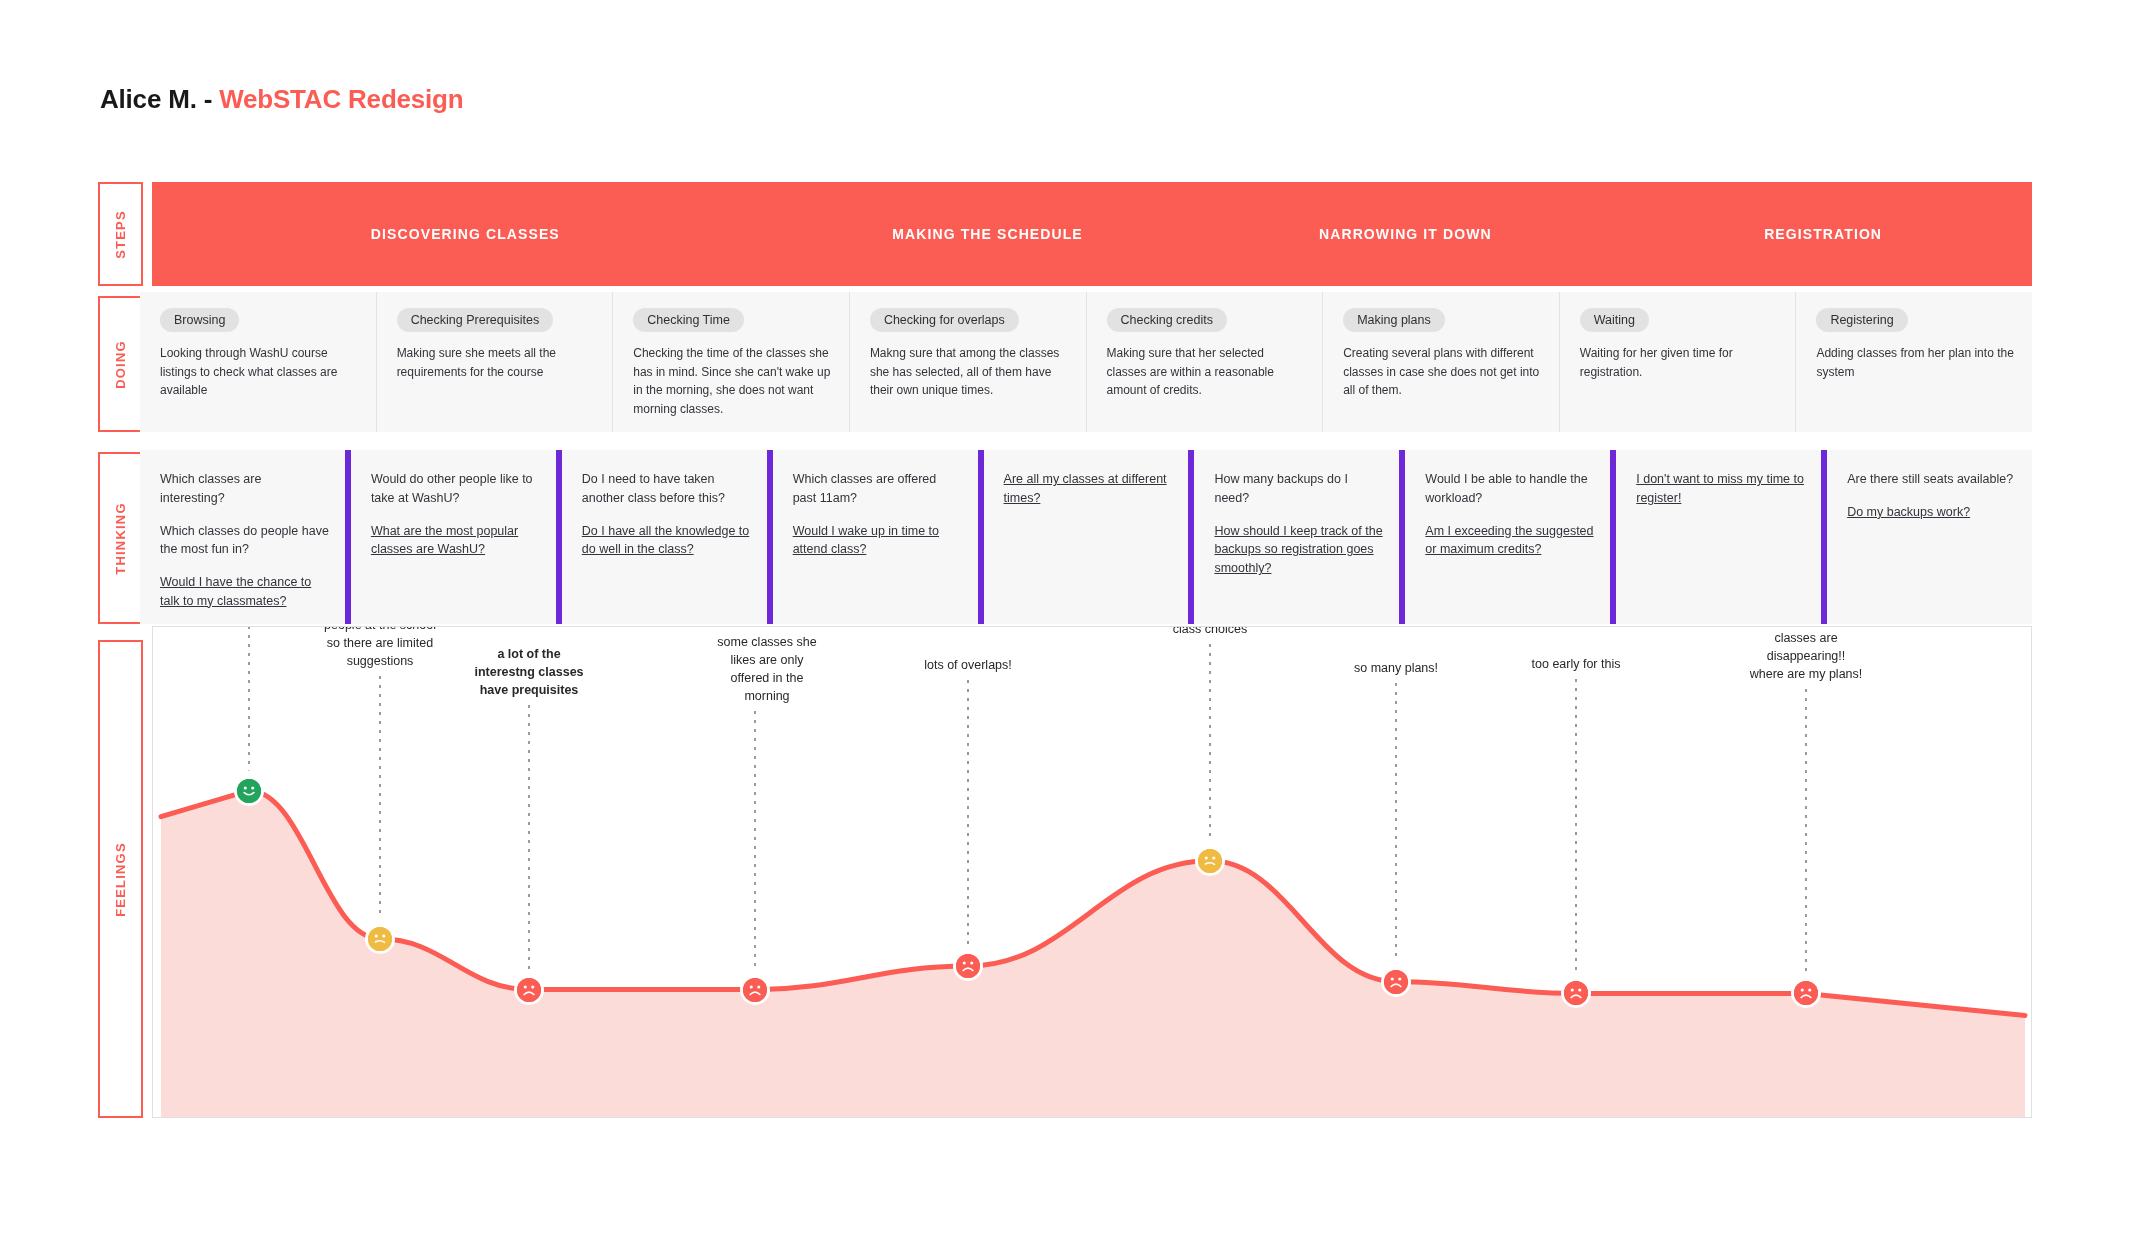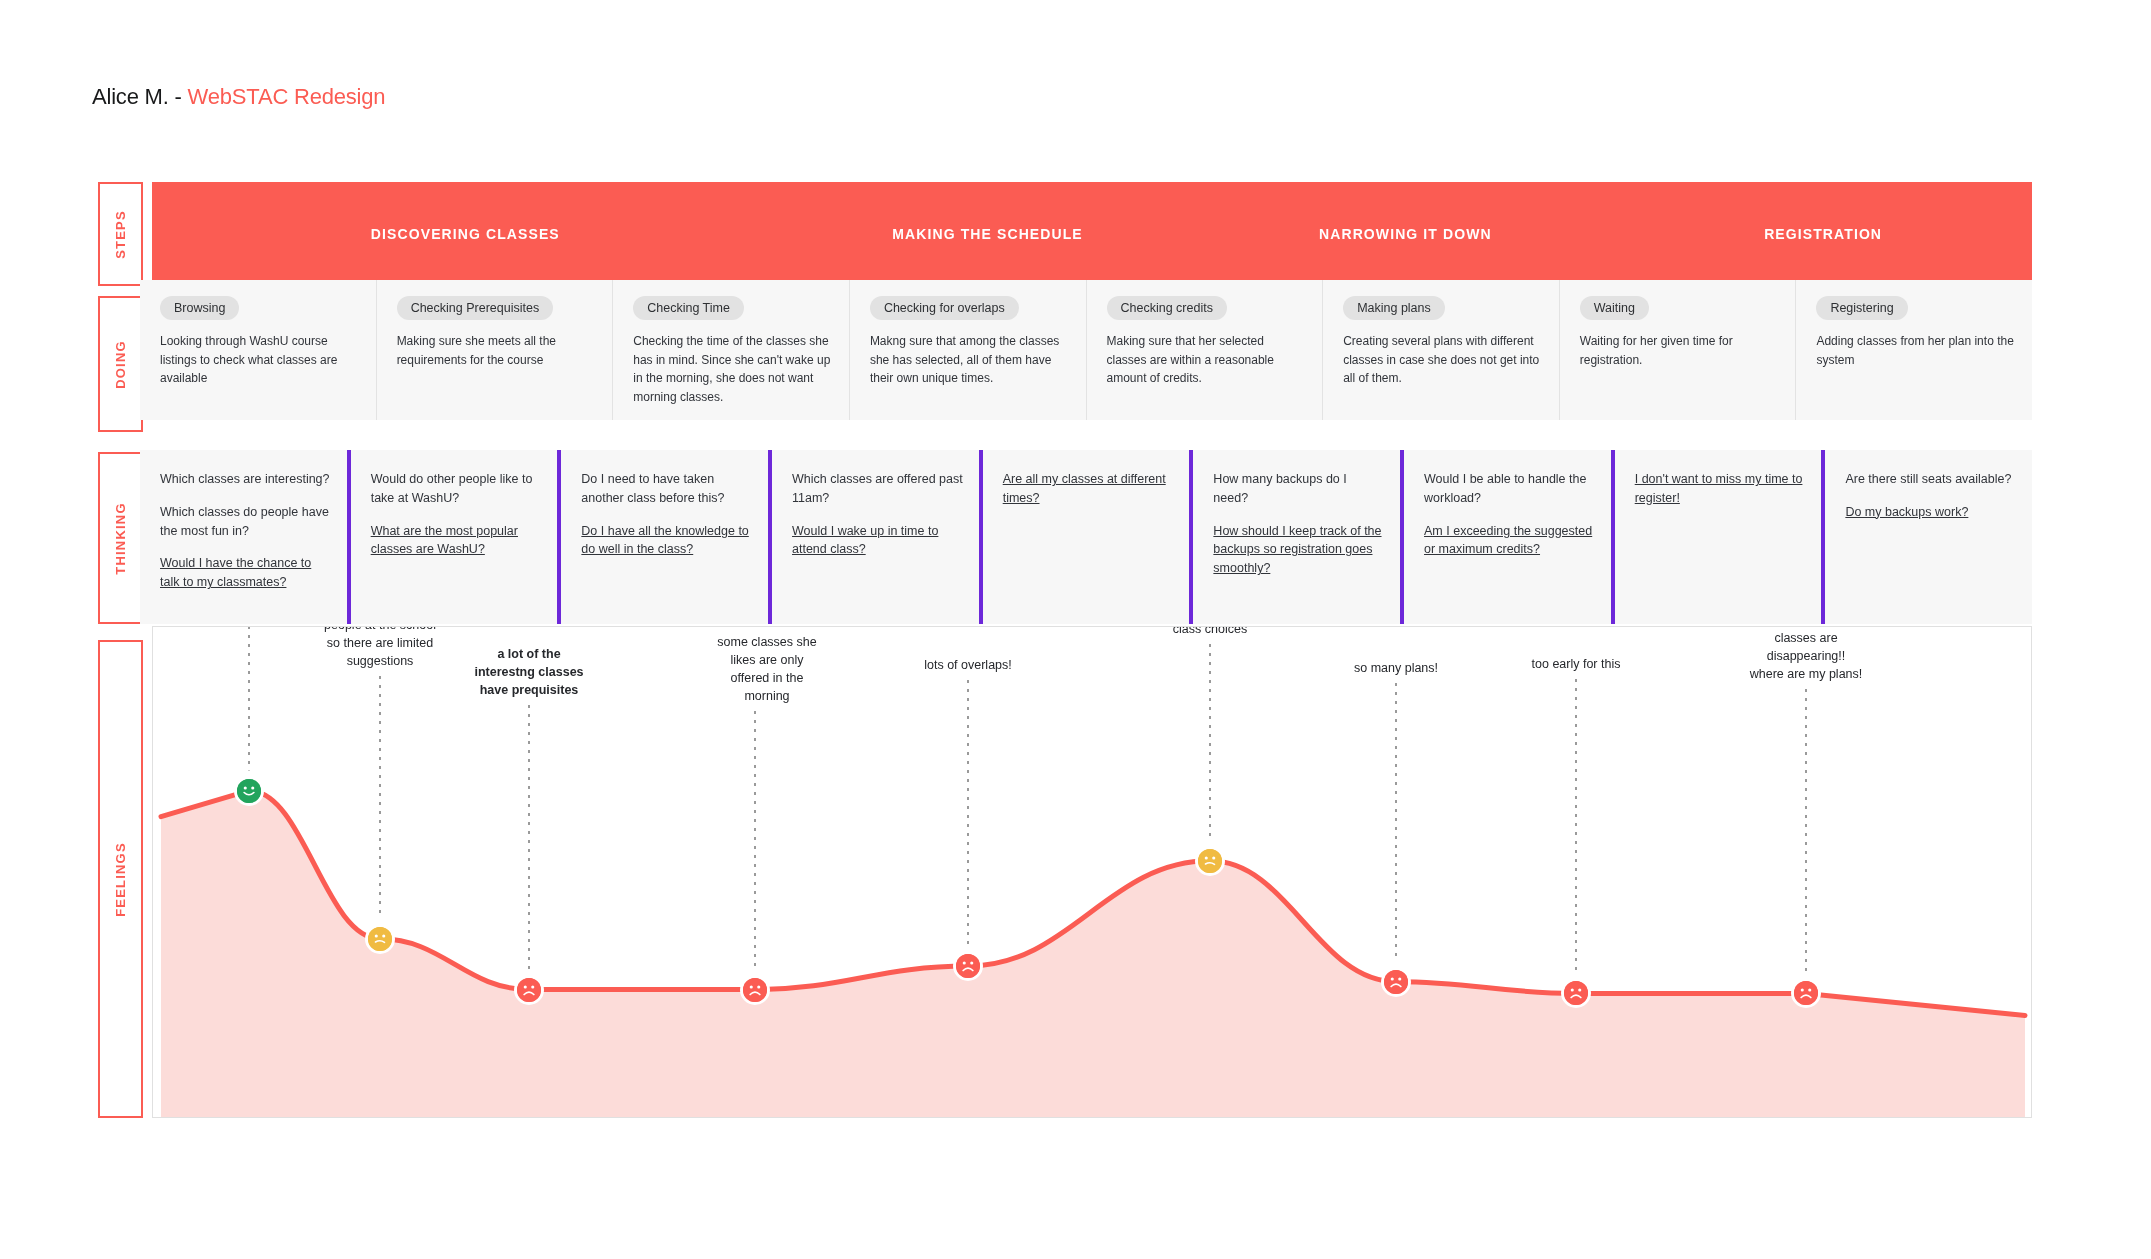--- a/index.html
+++ b/index.html
@@ -8,23 +8,23 @@
     height: 1259px;
     background: #ffffff;
     font-family: "Liberation Sans", sans-serif;
     overflow: hidden;
   }
   .page { position: relative; width: 2151px; height: 1259px; background:#fff; }
 
   
   .title {
     position: absolute;
-    left: 92px; top: 84px;
-    font-size: 22px;
-    font-weight: normal;
+    left: 100px; top: 84px;
+    font-size: 26px;
+    font-weight: bold;
     letter-spacing: -0.2px;
     color: #18191a;
     white-space: nowrap;
   }
   .title .accent { color: #fb5c53; }
 
   
   .rail {
     position: absolute;
     left: 98px;
@@ -63,21 +63,21 @@
     justify-content: center;
     font-size: 14px;
     font-weight: bold;
     letter-spacing: 1.1px;
     text-align: center;
   }
 
   
   .doing-row {
     position: absolute;
-    left: 140px; top: 280px;
+    left: 140px; top: 292px;
     width: 1892px; height: 140px;
     background: #f7f7f7;
     display: flex;
   }
   .doing-cell {
     flex: 1 1 0;
     padding: 16px 16px 0 20px;
     border-right: 1px solid #e3e3e3;
     position: relative;
   }
@@ -102,21 +102,21 @@
   .thinking-row {
     position: absolute;
     left: 140px; top: 450px;
     width: 1892px; height: 174px;
     background: #f7f7f7;
     display: flex;
   }
   .thinking-cell {
     flex: 1 1 0;
     padding: 20px 16px 0 20px;
-    border-right: 4px solid #6d28d9;
+    border-right: 6px solid #6d28d9;
   }
   .thinking-cell:last-child { border-right: none; }
   .thinking-q {
     font-size: 12.5px;
     line-height: 1.5;
     color: #31343a;
     margin-bottom: 14px;
   }
   .thinking-q:last-child { margin-bottom: 0; text-decoration: underline; }
 

